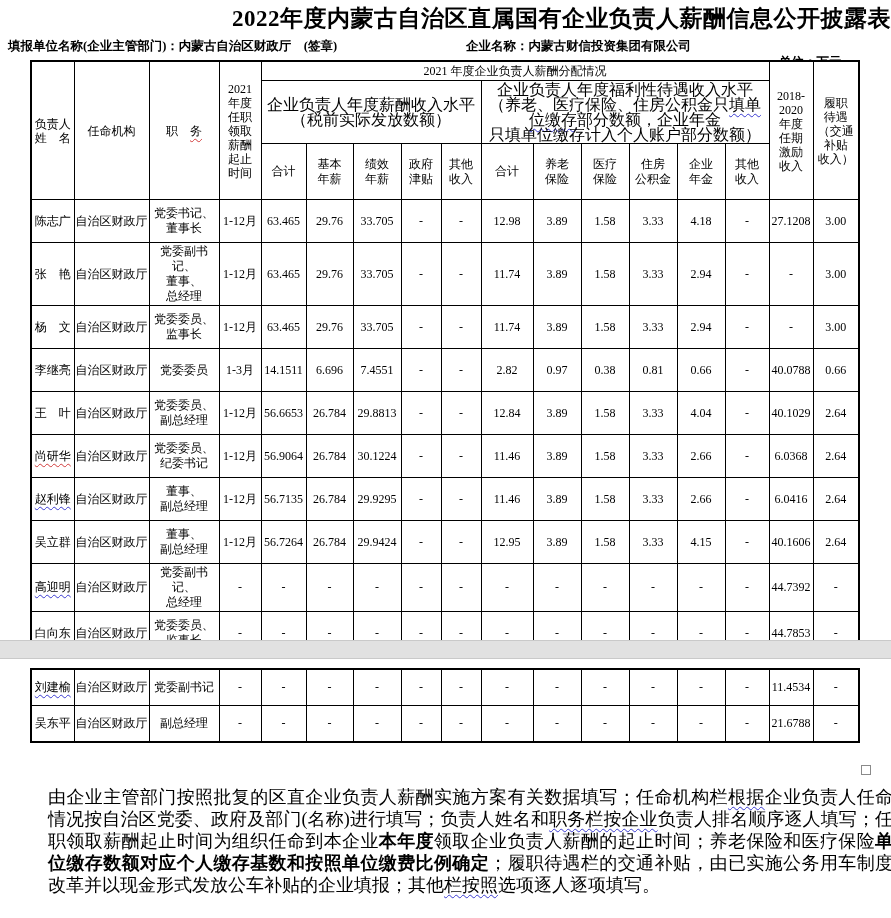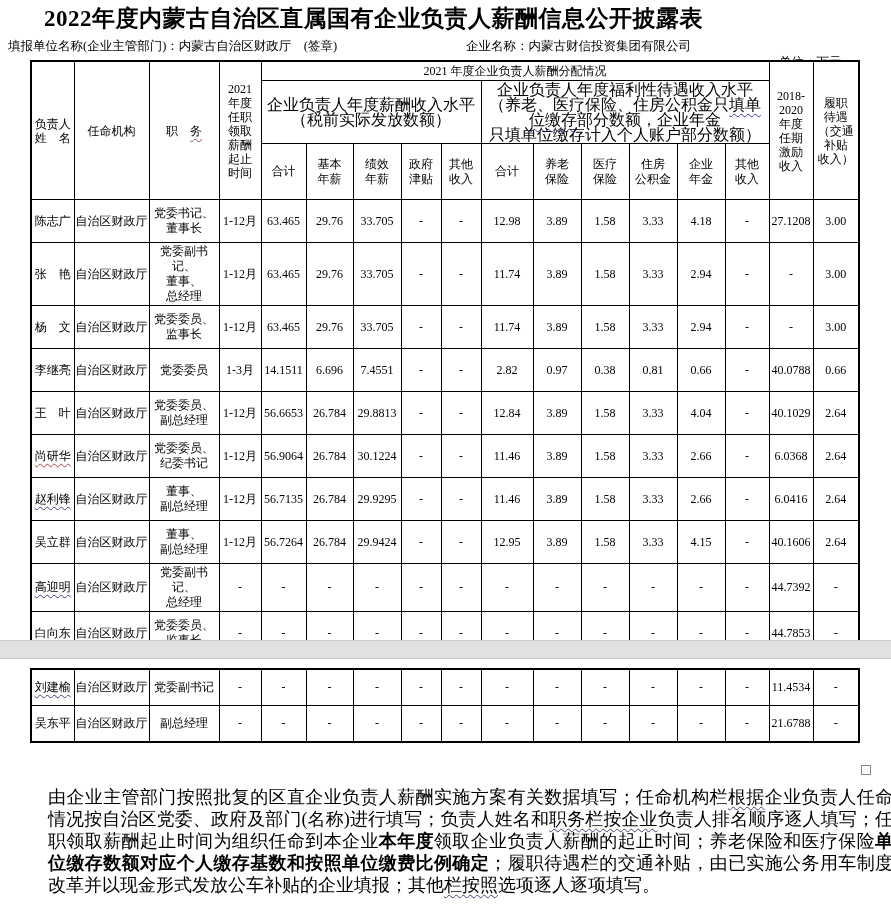--- a/index.html
+++ b/index.html
@@ -2,24 +2,24 @@
 <html><head>
 <meta charset="utf-8">
 <style>
   html,body{margin:0;padding:0;}
   body{
     width:891px;height:918px;position:relative;background:#ffffff;
     font-family:"Liberation Serif","DejaVu Serif",serif;color:#000;
     overflow:hidden;
   }
   .title{
-    text-align:left;font-weight:bold;font-size:23px;line-height:28px;
+    text-align:right;font-weight:bold;font-size:23px;line-height:28px;
     padding-top:5px;letter-spacing:0.5px;padding-left:44px;
   }
-  .meta{position:absolute;top:38px;left:0;width:891px;height:16px;font-size:12.5px;font-weight:normal;}
+  .meta{position:absolute;top:38px;left:0;width:891px;height:16px;font-size:12.5px;font-weight:bold;}
   .meta-left{position:absolute;left:8px;top:0;}
   .meta-company{position:absolute;left:466px;top:0;}
   .meta-unit{position:absolute;left:779px;top:16px;}
 
   .doc-table{
     border-collapse:collapse;table-layout:fixed;background:#fff;
     border:2px solid #000;
   }
   .doc-table td{
     border:1px solid #000;text-align:center;vertical-align:middle;

